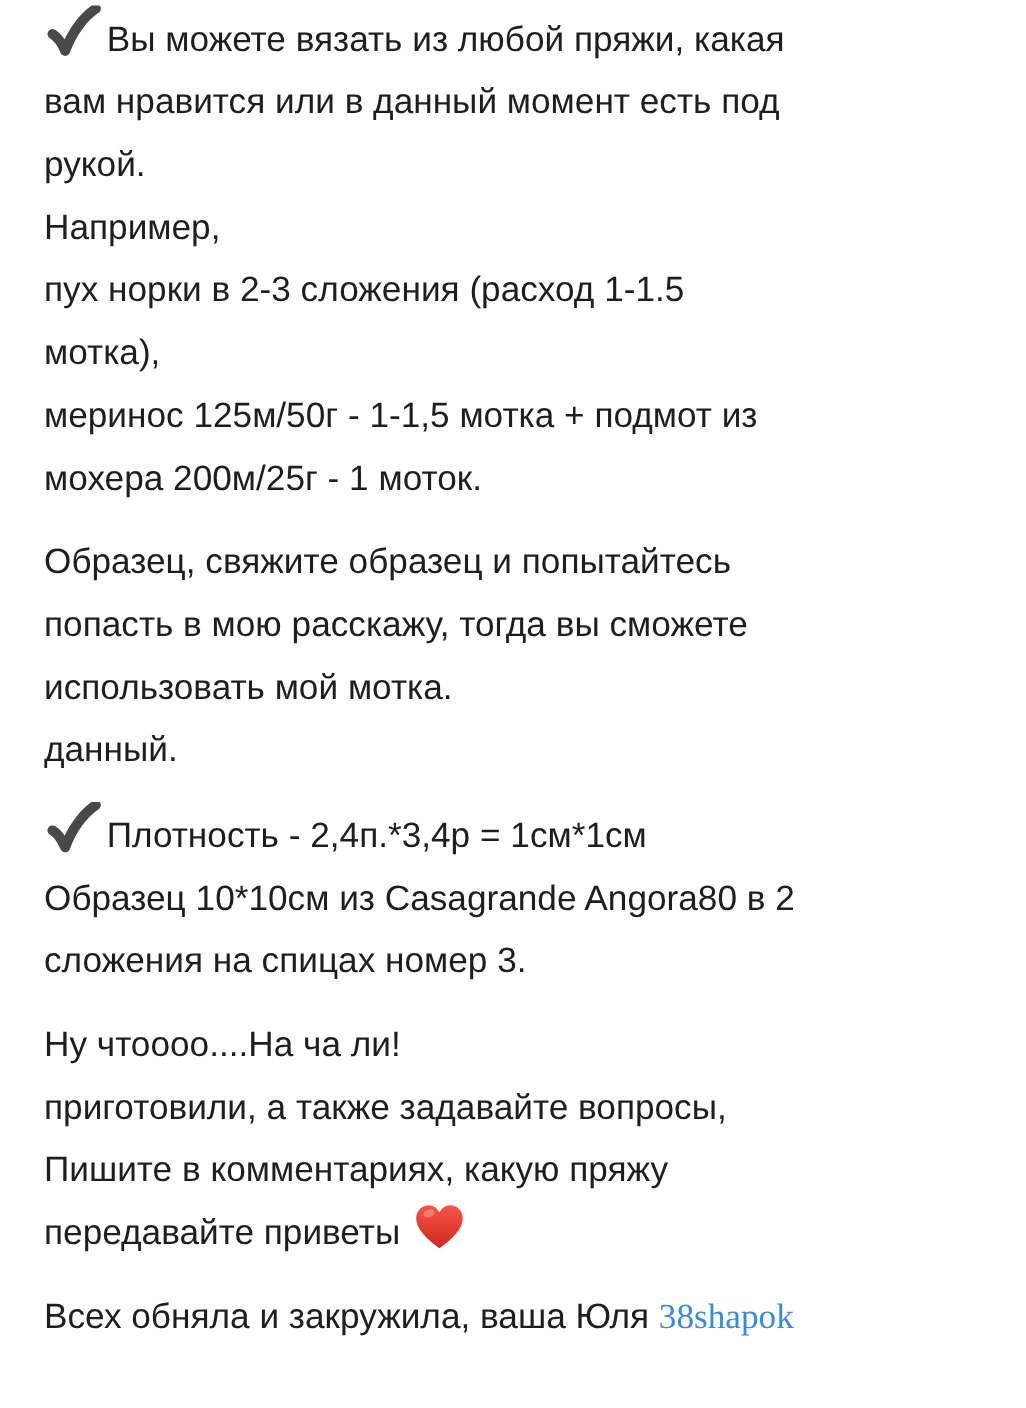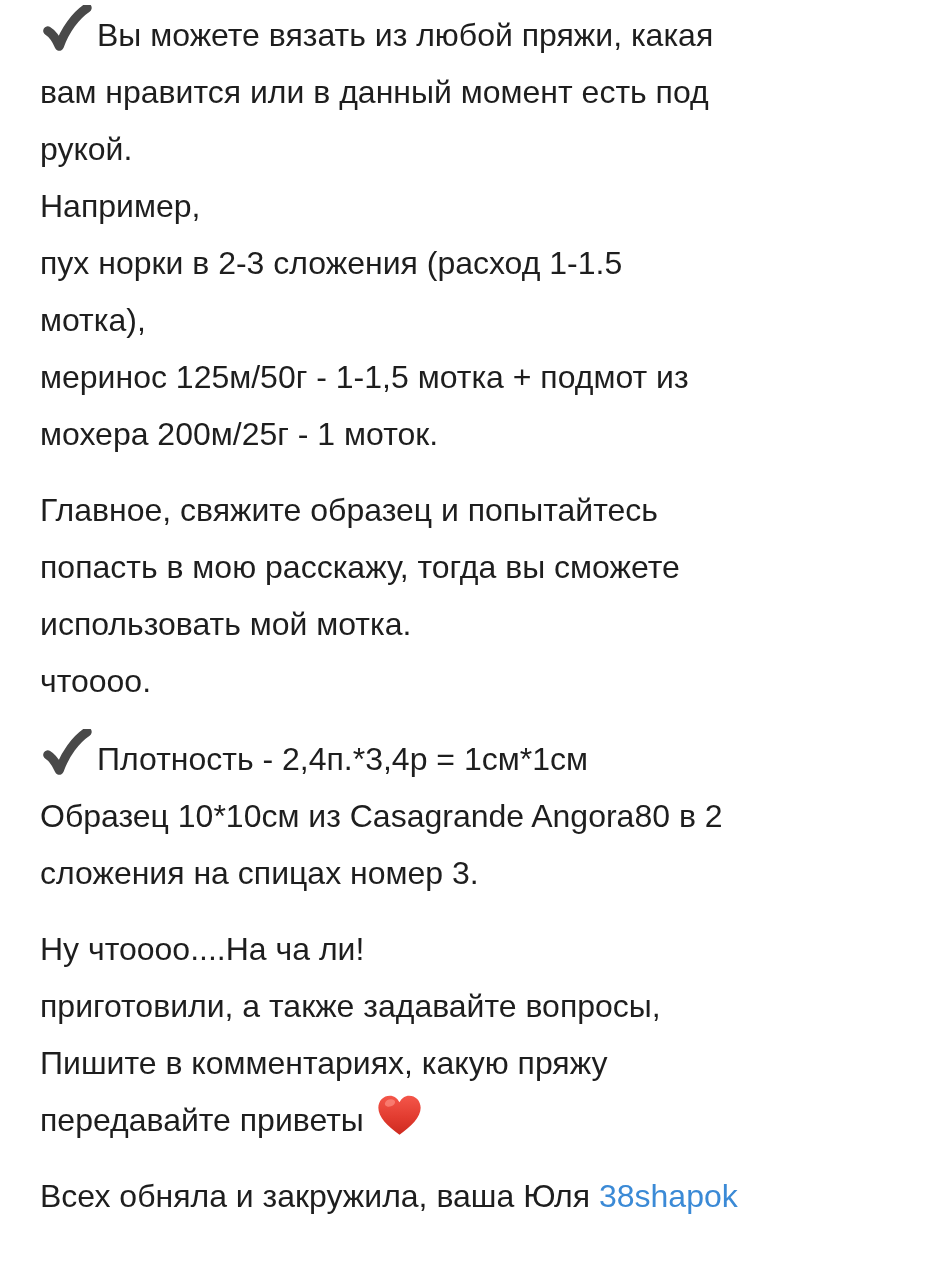--- a/index.html
+++ b/index.html
@@ -37,20 +37,21 @@
     display: inline-block;
     width: 47px;
     height: 44px;
     vertical-align: -6px;
     margin-left: 12px;
   }
   .mention {
     color: #3b8ad6;
     text-decoration: none;
     cursor: pointer;
+    font-family: Liberation Serif, serif;
   }
 </style>
 </head>
 <body>
 
 <div class="post">
 
   <div class="para">
     <div class="line">
       <span class="check">
@@ -62,24 +63,24 @@
     <div class="line">вам нравится или в данный момент есть под</div>
     <div class="line">рукой.</div>
     <div class="line">Например,</div>
     <div class="line">пух норки в 2-3 сложения (расход 1-1.5</div>
     <div class="line">мотка),</div>
     <div class="line">меринос 125м/50г - 1-1,5 мотка + подмот из</div>
     <div class="line">мохера 200м/25г - 1 моток.</div>
   </div>
 
   <div class="para">
-    <div class="line">Главное, свяжите образец и попытайтесь</div>
+    <div class="line">Образец, свяжите образец и попытайтесь</div>
     <div class="line">попасть в мою расскажу, тогда вы сможете</div>
     <div class="line">использовать мой мотка.</div>
-    <div class="line">чтоооо.</div>
+    <div class="line">данный.</div>
   </div>
 
   <div class="para">
     <div class="line">
       <span class="check">
         <svg viewBox="0 0 52 50" width="52" height="48">
           <path d="M7 27 C12 30 16 36 19 43 C25 26 36 11 48 3" fill="none" stroke="#494949" stroke-width="9.5" stroke-linecap="round" stroke-linejoin="round"></path>
         </svg>
       </span><span>Плотность - 2,4п.*3,4р = 1см*1см</span>
     </div>

